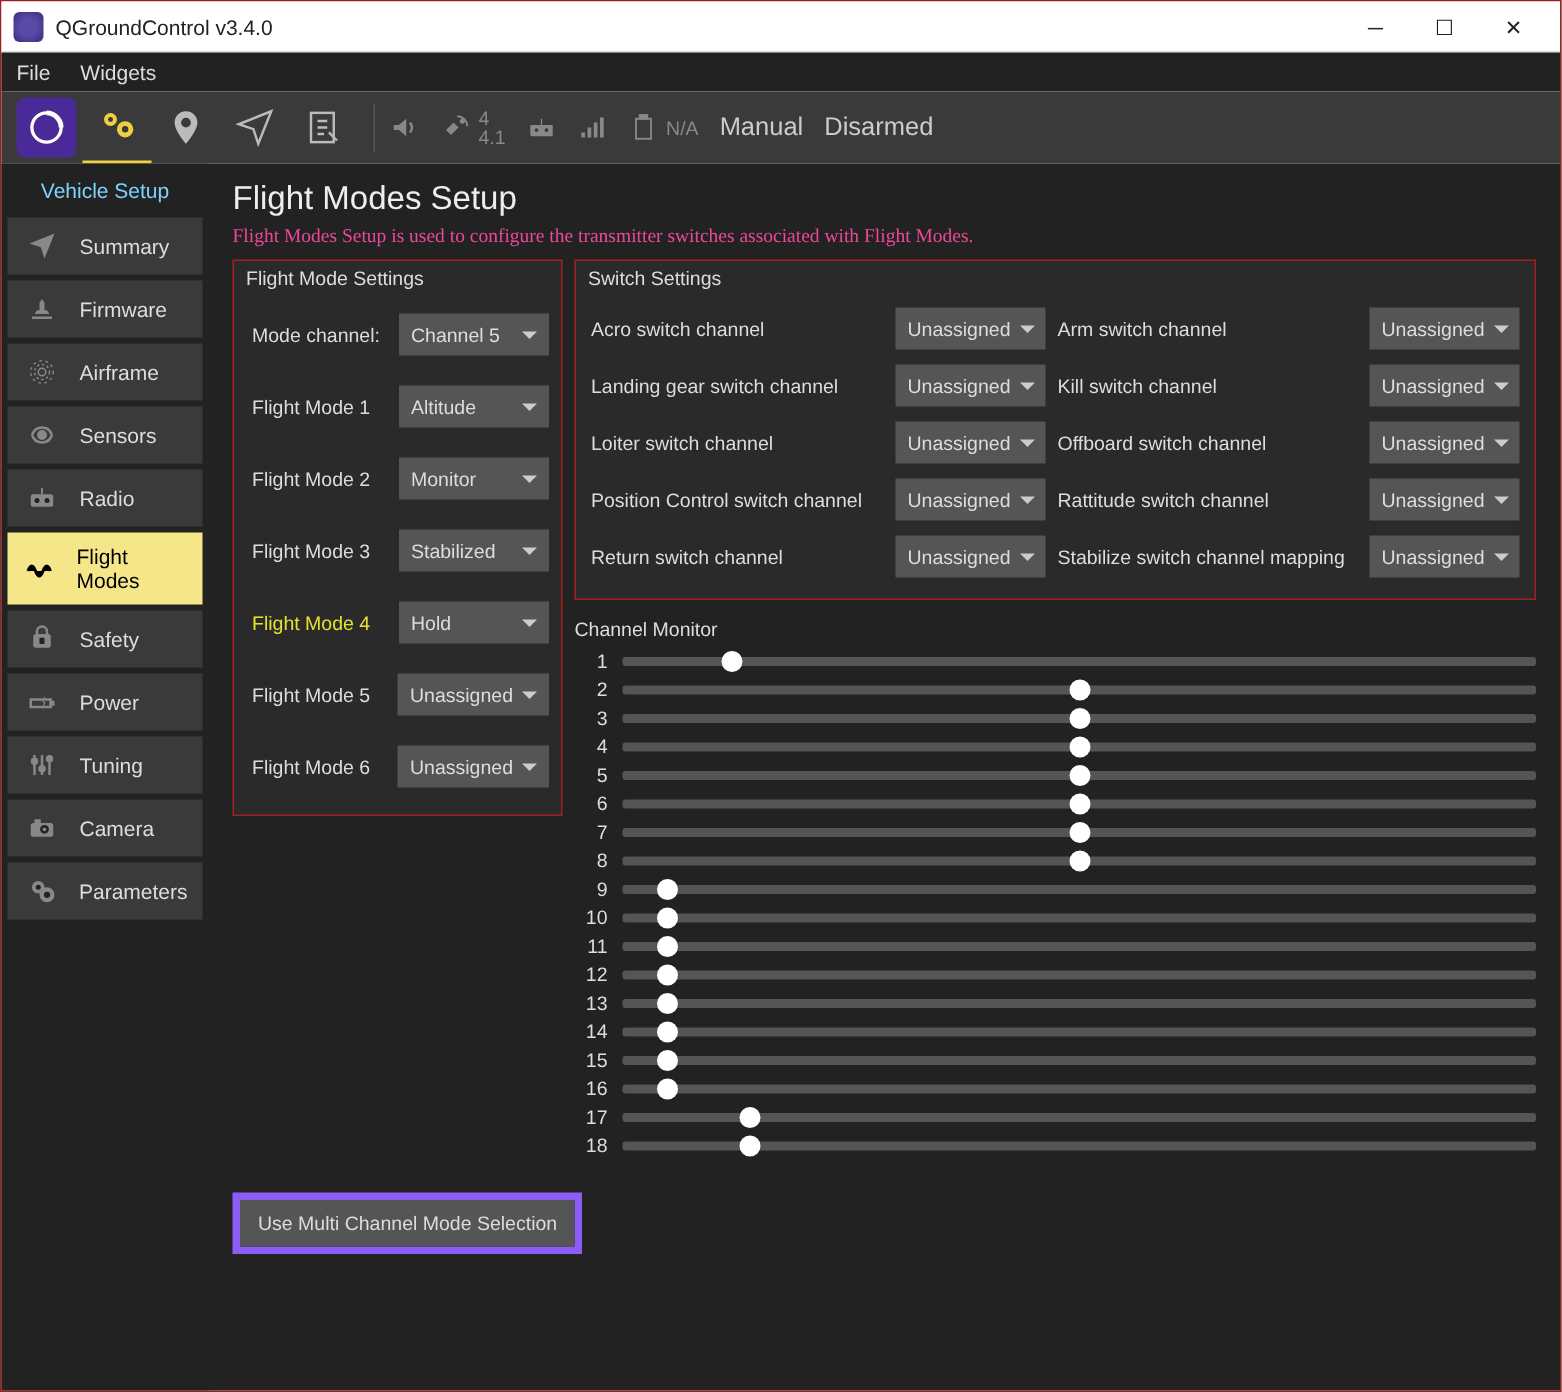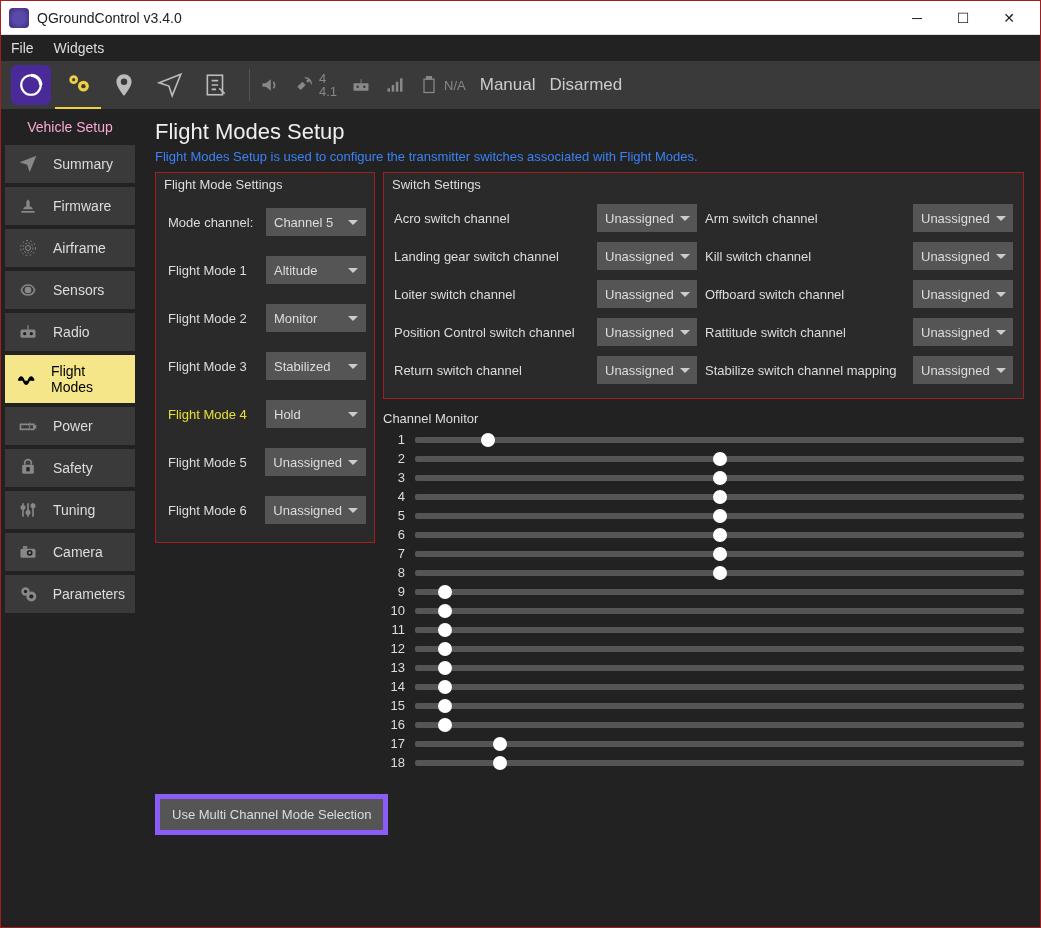--- a/index.html
+++ b/index.html
@@ -92,21 +92,21 @@
     background: #222;
     overflow: hidden;
   }
   
   .sidebar {
     width: 138px;
     background: #222;
     padding-top: 4px;
   }
   .sidebar .heading {
-    color: #f9a8d4; text-align: center; font-size: 14px; padding: 6px 0;
+    color: #7dd3fc; text-align: center; font-size: 14px; padding: 6px 0;
   }
   .side-item {
     display: flex; align-items: center; gap: 12px;
     padding: 8px 10px; margin: 4px 4px;
     background: #3a3a3a;
     color: #ddd;
     border-radius: 0;
     font-size: 14px;
   }
   .side-item.active {
@@ -117,21 +117,21 @@
   .side-item .icon { width: 26px; height: 22px; display:flex; align-items:center; justify-content:center;}
   .side-item .icon svg { width: 24px; height: 20px; }
   
   .main {
     flex: 1;
     padding: 10px 16px;
     overflow: auto;
     position: relative;
   }
   .main h1 { color: #eee; font-size: 22px; font-weight: 500; margin-bottom: 4px; }
-  .main .subtitle { color: #3b82f6; font-size: 13px; margin-bottom: 8px; }
+  .main .subtitle { color: #ec4899; font-size: 13px; margin-bottom: 8px; font-family: Liberation Serif, serif; }
   .panels-row { display: flex; gap: 8px; align-items: flex-start; }
   .panel {
     border: 1px solid #a02020;
     padding: 4px 8px 8px 8px;
     background: #2a2a2a;
   }
   .panel .legend { color: #ddd; font-size: 13px; margin-bottom: 6px; }
   .fm-panel { width: 232px; }
   .sw-panel { flex: 1; }
   .fm-row {
@@ -340,37 +340,37 @@
           <div class="side-item active">
             <span class="icon">
               <svg viewBox="0 0 24 24" fill="none" stroke="currentColor" stroke-width="2.5">
                 <path d="M2 14 q3-8 6 0 t6 0 t6 0"></path>
               </svg>
             </span>
             <span>Flight Modes</span>
           </div>
           <div class="side-item">
             <span class="icon">
+              <svg viewBox="0 0 24 24" fill="#888">
+                <rect x="5" y="8" width="14" height="11" rx="2"></rect>
+                <rect x="10" y="11" width="4" height="5" fill="#222"></rect>
+                <path d="M8 8 v-2 a4 4 0 0 1 8 0 v2" fill="none" stroke="#888" stroke-width="2"></path>
+              </svg>
+            </span>
+            <span>Safety</span>
+          </div>
+          <div class="side-item">
+            <span class="icon">
               <svg viewBox="0 0 24 24" fill="none" stroke="#888" stroke-width="2">
                 <rect x="3" y="10" width="16" height="6"></rect>
                 <rect x="19" y="12" width="2" height="2" fill="#888"></rect>
                 <path d="M15 6 l-3 6 h3 l-3 6" fill="#888" stroke="none"></path>
               </svg>
             </span>
             <span>Power</span>
-          </div>
-          <div class="side-item">
-            <span class="icon">
-              <svg viewBox="0 0 24 24" fill="#888">
-                <rect x="5" y="8" width="14" height="11" rx="2"></rect>
-                <rect x="10" y="11" width="4" height="5" fill="#222"></rect>
-                <path d="M8 8 v-2 a4 4 0 0 1 8 0 v2" fill="none" stroke="#888" stroke-width="2"></path>
-              </svg>
-            </span>
-            <span>Safety</span>
           </div>
           <div class="side-item">
             <span class="icon">
               <svg viewBox="0 0 24 24" fill="none" stroke="#888" stroke-width="2">
                 <line x1="6" y1="4" x2="6" y2="20"></line>
                 <line x1="12" y1="4" x2="12" y2="20"></line>
                 <line x1="18" y1="4" x2="18" y2="20"></line>
                 <circle cx="6" cy="9" r="2" fill="#888"></circle>
                 <circle cx="12" cy="15" r="2" fill="#888"></circle>
                 <circle cx="18" cy="7" r="2" fill="#888"></circle>

